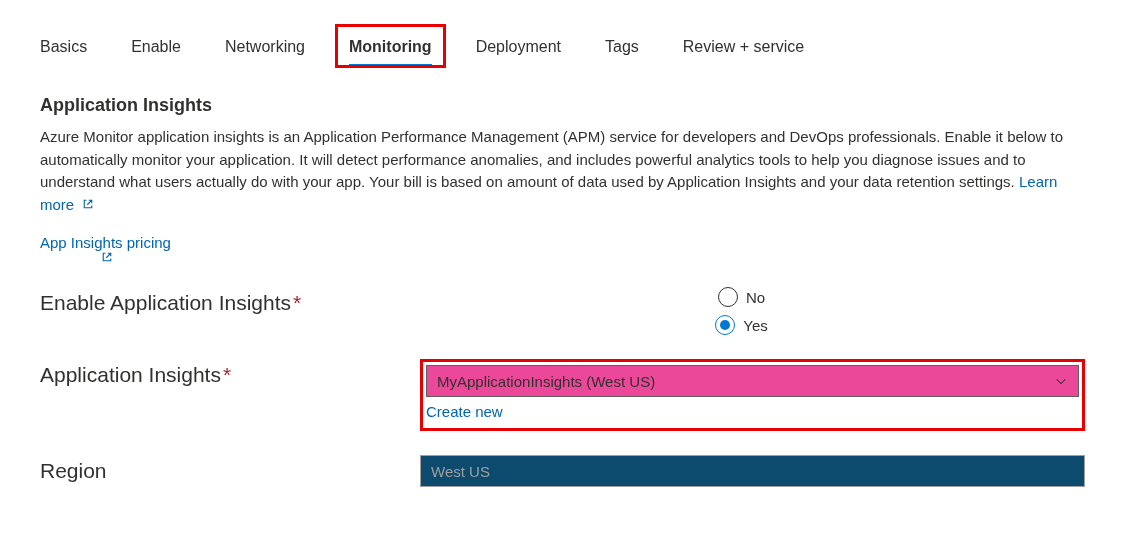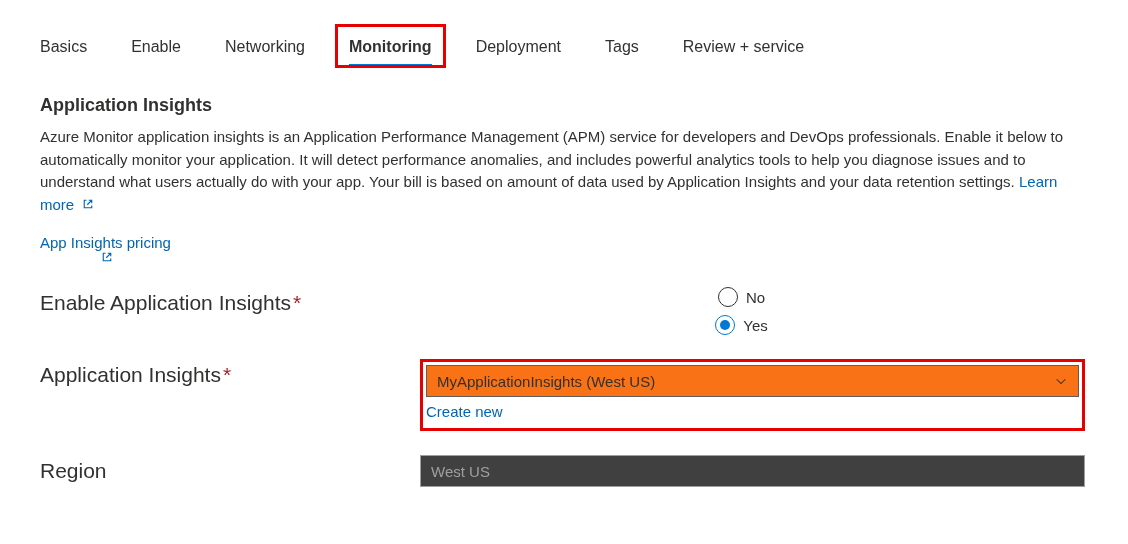--- a/index.html
+++ b/index.html
@@ -128,21 +128,21 @@
     .highlight-box {
       border: 3px solid #e60000;
       padding: 3px 3px 8px 3px;
     }
     .select-box {
       width: 100%;
       height: 32px;
       border: 1px solid #605e5c;
       padding: 0 32px 0 10px;
       font-size: 15px;
-      background: #f97316;
+      background: #ec4899;
       display: flex;
       align-items: center;
       cursor: pointer;
       position: relative;
     }
     .chevron {
       position: absolute;
       right: 10px;
       top: 50%;
       transform: translateY(-50%);
@@ -154,21 +154,21 @@
       font-size: 15px;
       margin-top: 6px;
       cursor: pointer;
       display: inline-block;
     }
     .disabled-input {
       width: 100%;
       max-width: 665px;
       height: 32px;
       border: 1px solid #a19f9d;
-      background: #404040;
+      background: #0c4a6e;
       color: #a19f9d;
       padding: 0 10px;
       font-size: 15px;
       display: flex;
       align-items: center;
     }
   </style>
 </head>
 <body>
 

